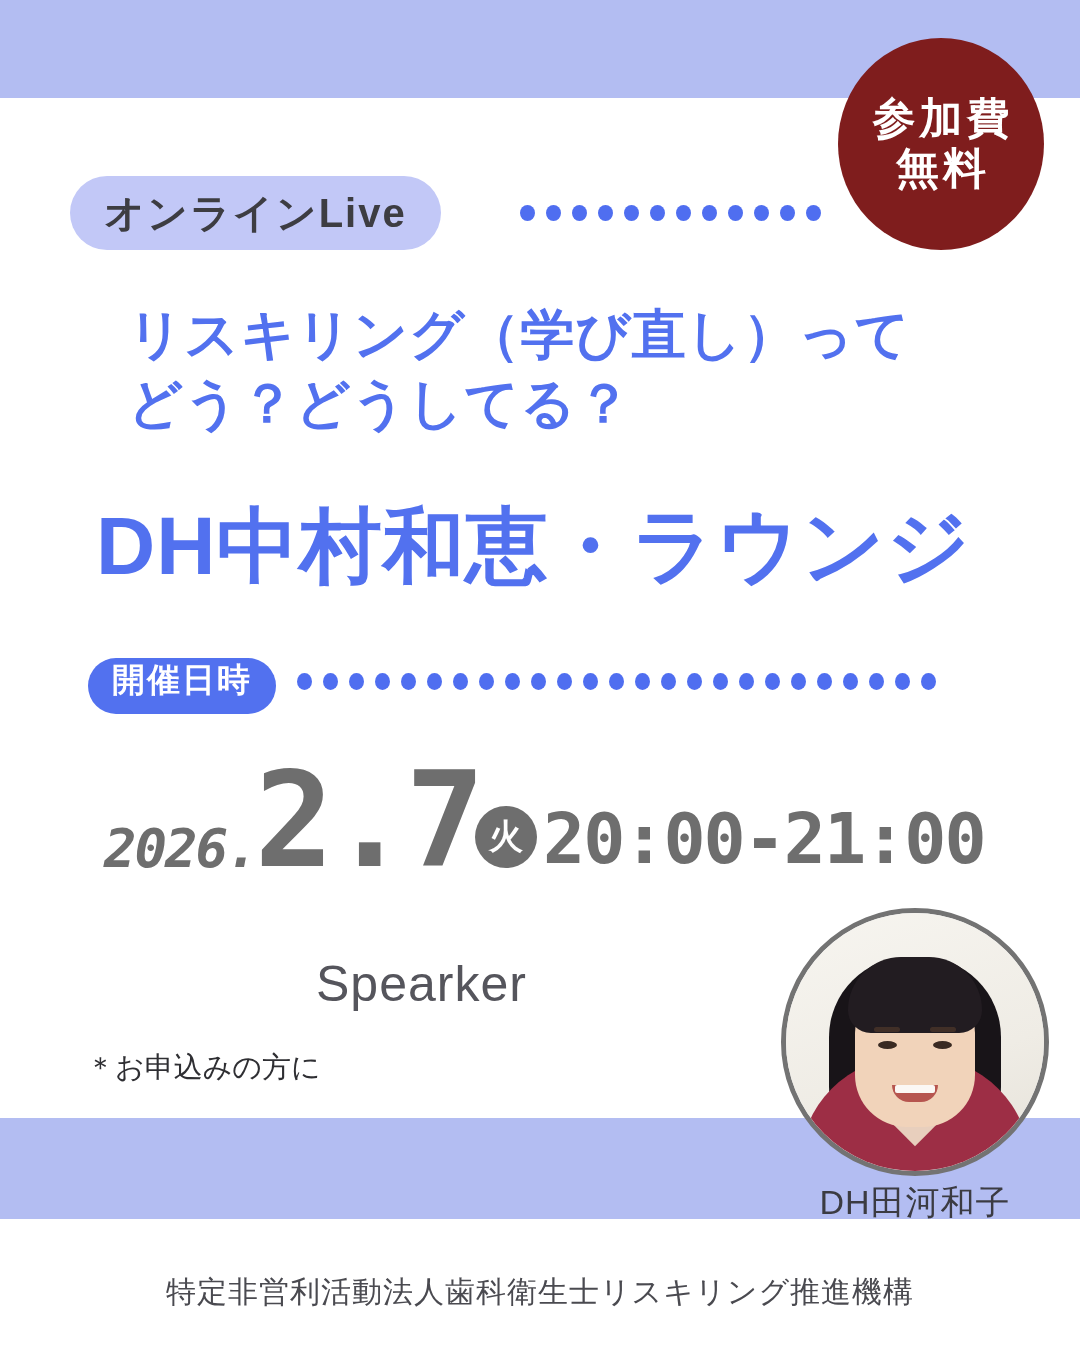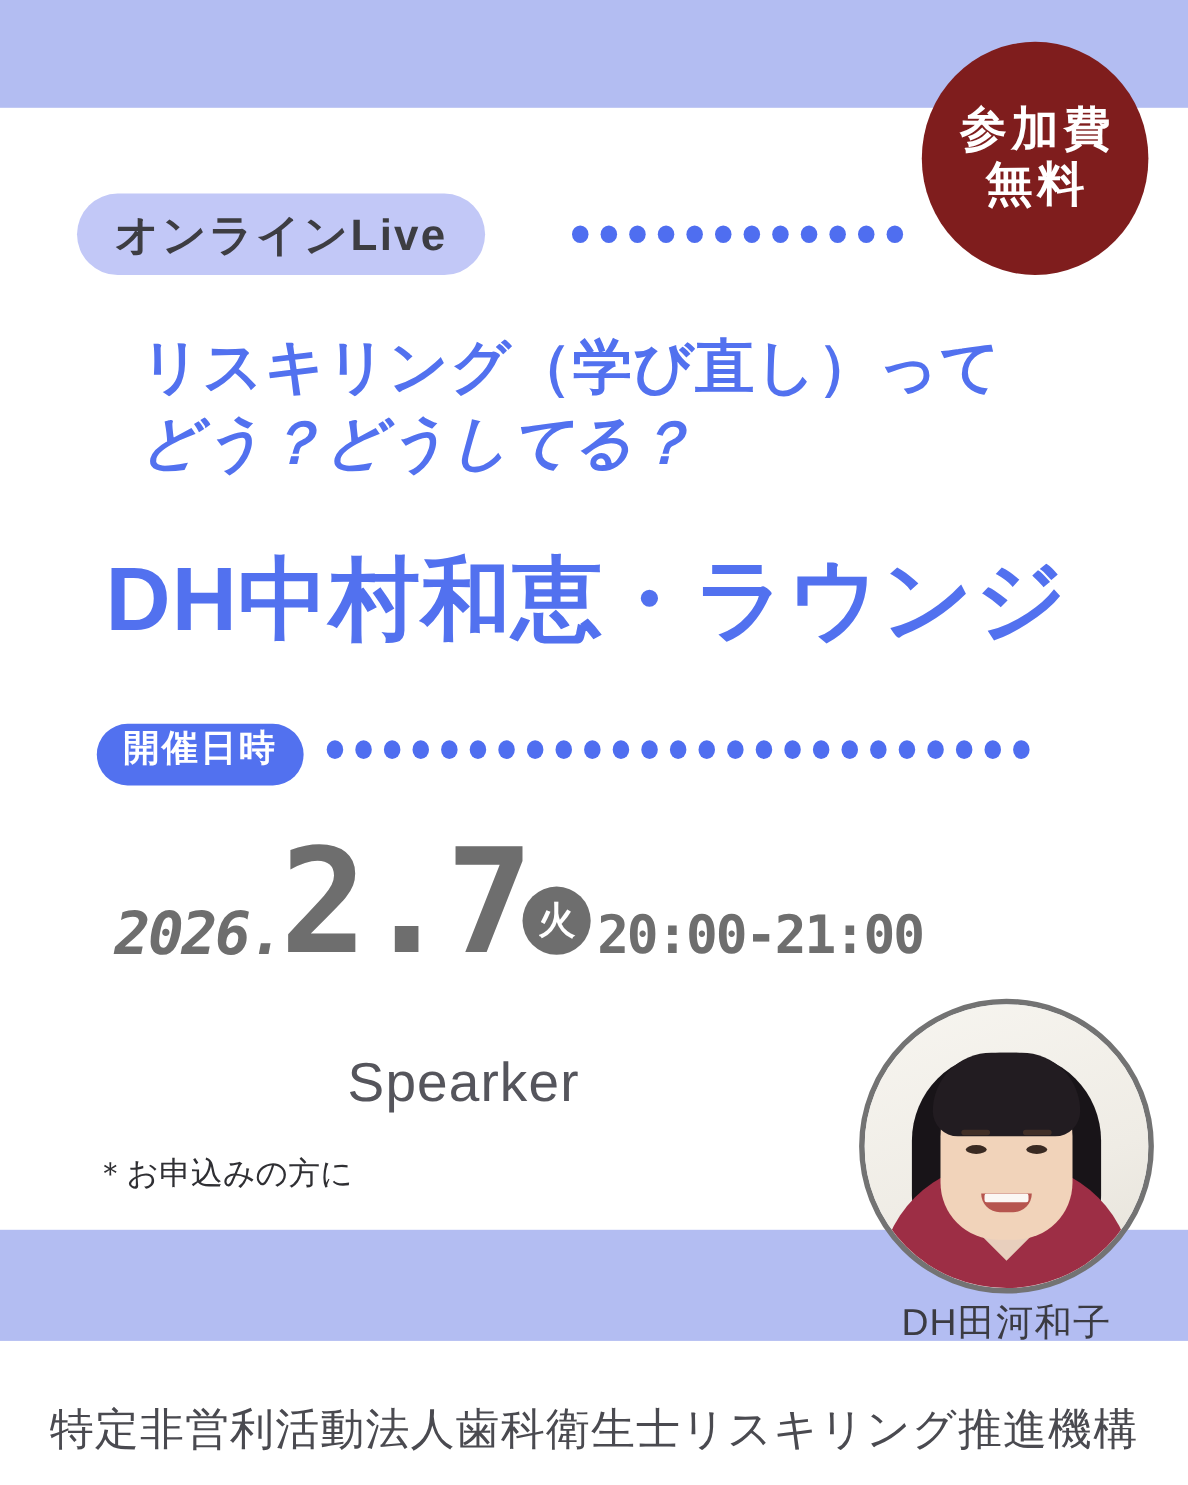--- a/index.html
+++ b/index.html
@@ -93,21 +93,21 @@
     position: absolute;
     left: 128px;
     top: 300px;
     width: 900px;
     color: #5271ef;
     font-size: 54px;
     font-weight: 700;
     line-height: 1.28;
     letter-spacing: 1px;
   }
-  .subhead .line2 { display: block; font-style: italic; }
+  .subhead .line2 { display: block; }
 
   .headline {
     position: absolute;
     left: 96px;
     top: 500px;
     width: 960px;
     color: #5271ef;
     font-size: 82px;
     font-weight: 700;
     letter-spacing: 1px;
@@ -170,21 +170,21 @@
     align-items: center;
     justify-content: center;
     font-family: "Liberation Sans", sans-serif;
     font-size: 34px;
     font-weight: 700;
     margin-left: -6px;
     margin-bottom: 14px;
     flex: 0 0 auto;
   }
   .date-time {
-    font-size: 48px;
+    font-size: 70px;
     font-weight: 700;
     letter-spacing: -2px;
     line-height: 1;
     margin-left: 6px;
     padding-bottom: 8px;
   }
 
   
   .speaker-label {
     position: absolute;
@@ -364,21 +364,21 @@
     border-radius: 2px;
   }
 
   
   .footer-org {
     position: absolute;
     left: 0;
     top: 1272px;
     width: 1080px;
     text-align: center;
-    font-size: 40px;
+    font-size: 30px;
     color: #4a4a50;
     letter-spacing: 1px;
   }
 </style>
 </head>
 <body>
 
 <div id="poster">
 
   <div class="band band-top"></div>

